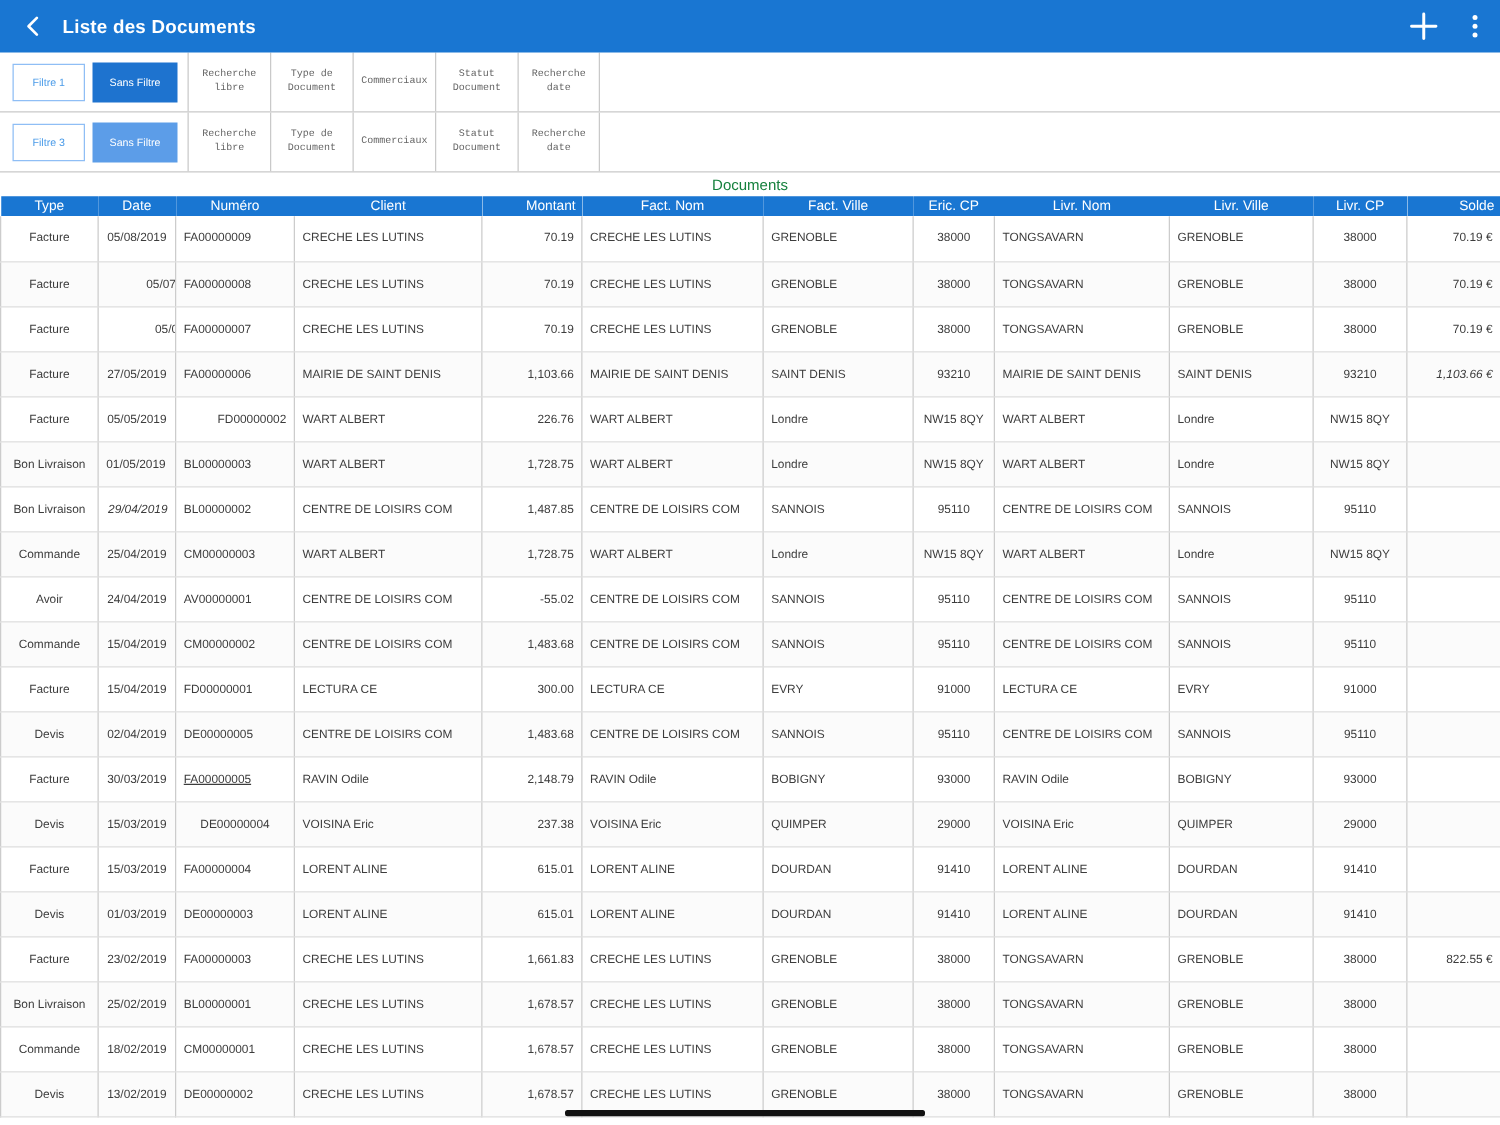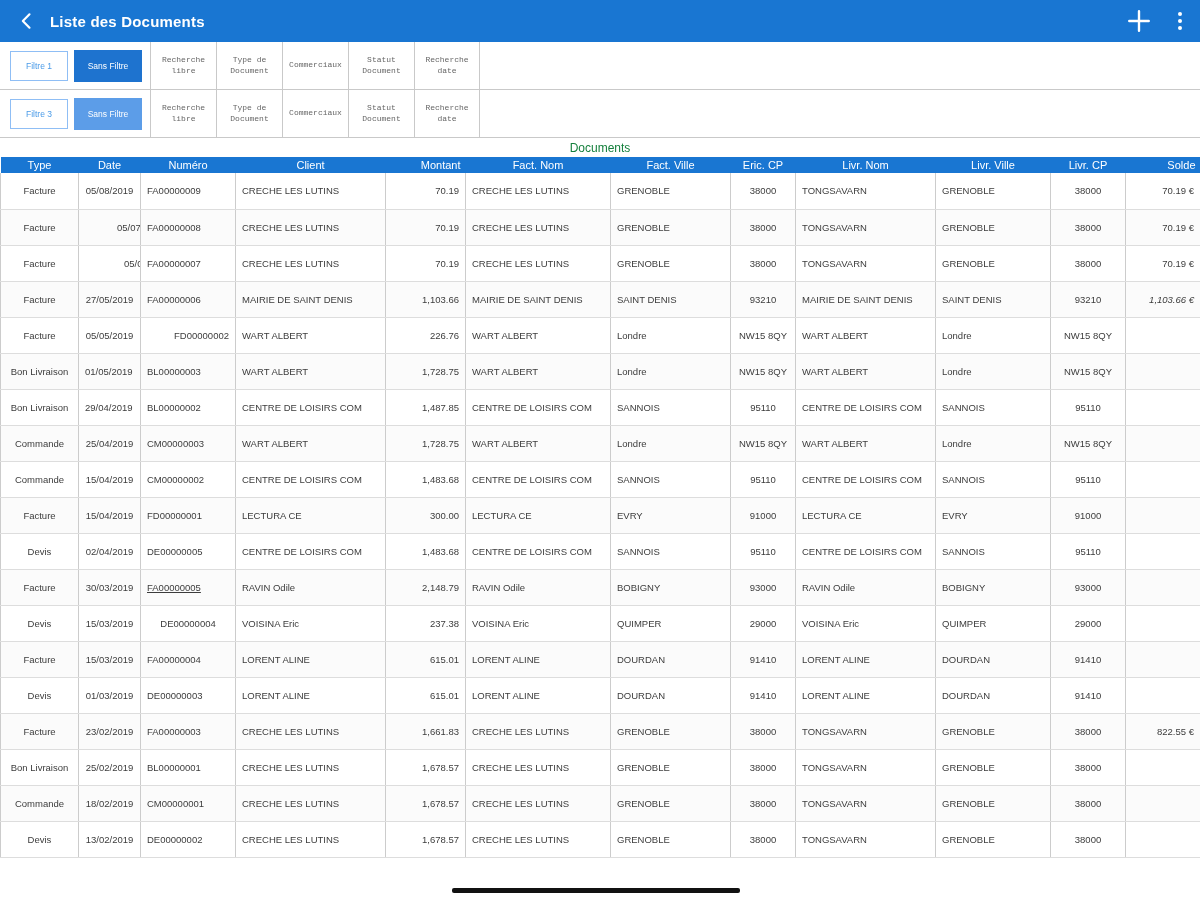--- a/index.html
+++ b/index.html
@@ -209,21 +209,21 @@
         <td style="text-align: left;">WART ALBERT</td>
         <td style="text-align: left;">Londre</td>
         <td style="text-align: center;">NW15 8QY</td>
         <td style="text-align: left;">WART ALBERT</td>
         <td style="text-align: left;">Londre</td>
         <td style="text-align: center;">NW15 8QY</td>
         <td style="text-align: right;"></td>
       </tr>
       <tr>
         <td style="text-align: center;">Bon Livraison</td>
-        <td style="text-align: left;">29/04/2019</td>
+        <td style="text-align: right; font-style: italic;">29/04/2019</td>
         <td style="text-align: left;">BL00000002</td>
         <td style="text-align: left;">CENTRE DE LOISIRS COM</td>
         <td style="text-align: right;">1,487.85</td>
         <td style="text-align: left;">CENTRE DE LOISIRS COM</td>
         <td style="text-align: left;">SANNOIS</td>
         <td style="text-align: center;">95110</td>
         <td style="text-align: left;">CENTRE DE LOISIRS COM</td>
         <td style="text-align: left;">SANNOIS</td>
         <td style="text-align: center;">95110</td>
         <td style="text-align: right;"></td>
@@ -233,20 +233,34 @@
         <td style="text-align: center;">25/04/2019</td>
         <td style="text-align: left;">CM00000003</td>
         <td style="text-align: left;">WART ALBERT</td>
         <td style="text-align: right;">1,728.75</td>
         <td style="text-align: left;">WART ALBERT</td>
         <td style="text-align: left;">Londre</td>
         <td style="text-align: center;">NW15 8QY</td>
         <td style="text-align: left;">WART ALBERT</td>
         <td style="text-align: left;">Londre</td>
         <td style="text-align: center;">NW15 8QY</td>
+        <td style="text-align: right;"></td>
+      </tr>
+      <tr>
+        <td style="text-align: center;">Avoir</td>
+        <td style="text-align: center;">24/04/2019</td>
+        <td style="text-align: left;">AV00000001</td>
+        <td style="text-align: left;">CENTRE DE LOISIRS COM</td>
+        <td style="text-align: right;">-55.02</td>
+        <td style="text-align: left;">CENTRE DE LOISIRS COM</td>
+        <td style="text-align: left;">SANNOIS</td>
+        <td style="text-align: center;">95110</td>
+        <td style="text-align: left;">CENTRE DE LOISIRS COM</td>
+        <td style="text-align: left;">SANNOIS</td>
+        <td style="text-align: center;">95110</td>
         <td style="text-align: right;"></td>
       </tr>
       <tr>
         <td style="text-align: center;">Commande</td>
         <td style="text-align: center;">15/04/2019</td>
         <td style="text-align: left;">CM00000002</td>
         <td style="text-align: left;">CENTRE DE LOISIRS COM</td>
         <td style="text-align: right;">1,483.68</td>
         <td style="text-align: left;">CENTRE DE LOISIRS COM</td>
         <td style="text-align: left;">SANNOIS</td>

